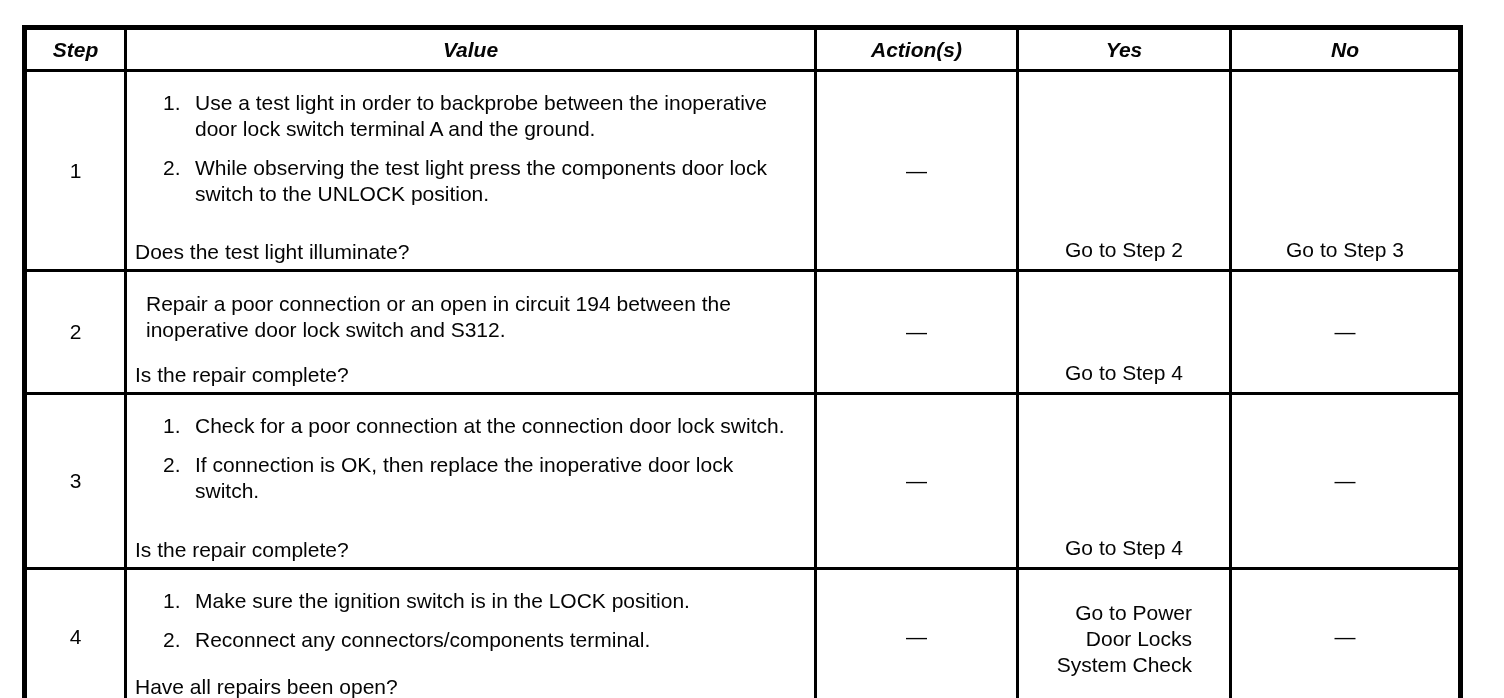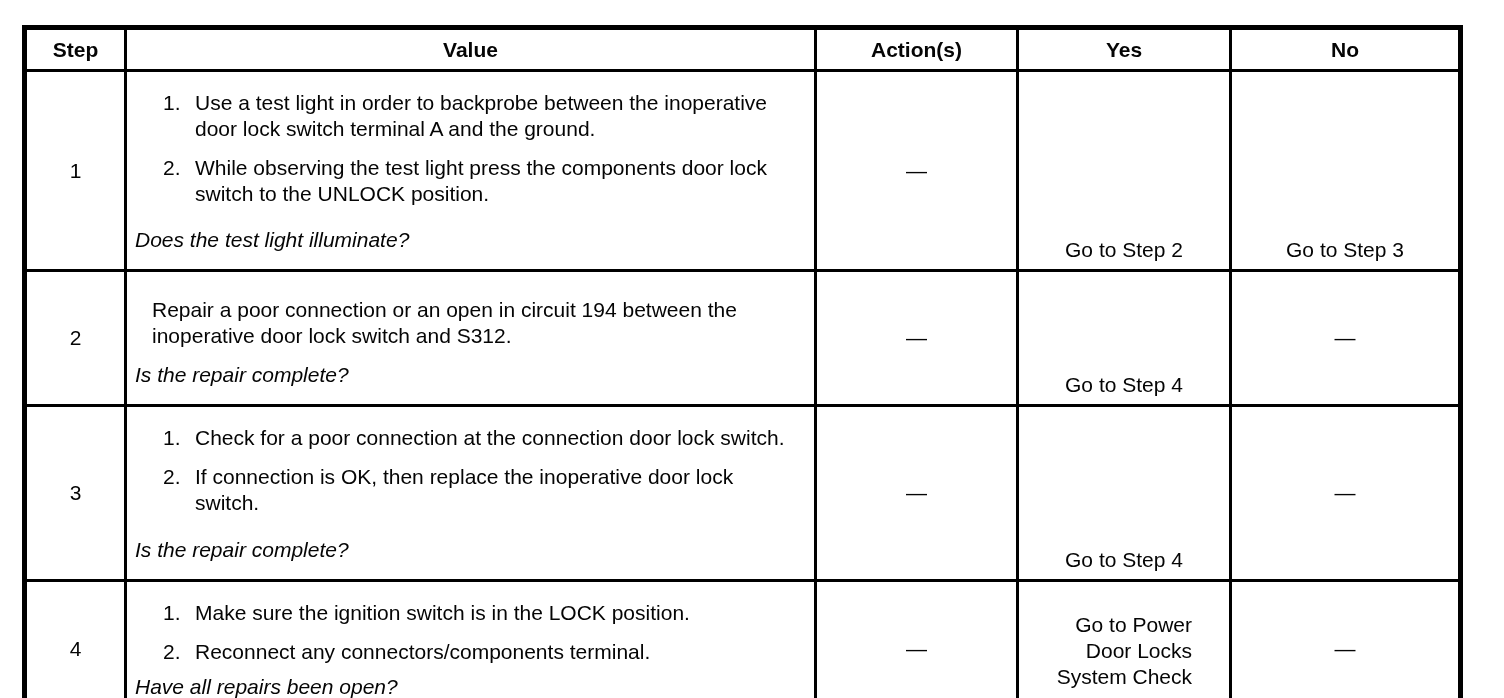--- a/index.html
+++ b/index.html
@@ -33,20 +33,21 @@
     font-size: 21px;
     line-height: 26px;
     overflow: hidden;
   }
   table.diag th {
     font-weight: bold;
     text-align: center;
     vertical-align: middle;
     height: 35px;
     padding: 2px 4px;
+    font-style: italic;
   }
   tr.row-1 { height: 200px; }
   tr.row-2 { height: 100px; }
   tr.row-3 { height: 175px; }
   tr.row-4 { height: 112px; }
 
   td.cell-step {
     text-align: center;
     vertical-align: middle;
     padding: 0 4px;
@@ -60,27 +61,26 @@
   .action-item {
     display: flex;
     margin-bottom: 13px;
     padding-left: 28px;
   }
   .item-num {
     flex: 0 0 22px;
     margin-right: 10px;
   }
   .item-text { flex: 1 1 auto; }
-  .action-text { margin: 17px; }
+  .action-text { margin: 11px; }
   .action-question {
     position: absolute;
     left: 8px;
-    bottom: 16px;
+    bottom: 4px;
     white-space: nowrap;
-    font-style: italic;
   }
   td.cell-value {
     text-align: center;
     vertical-align: middle;
     padding: 0 4px;
   }
   td.cell-goto-bottom {
     text-align: center;
     vertical-align: bottom;
     padding: 0 4px 6px 4px;

